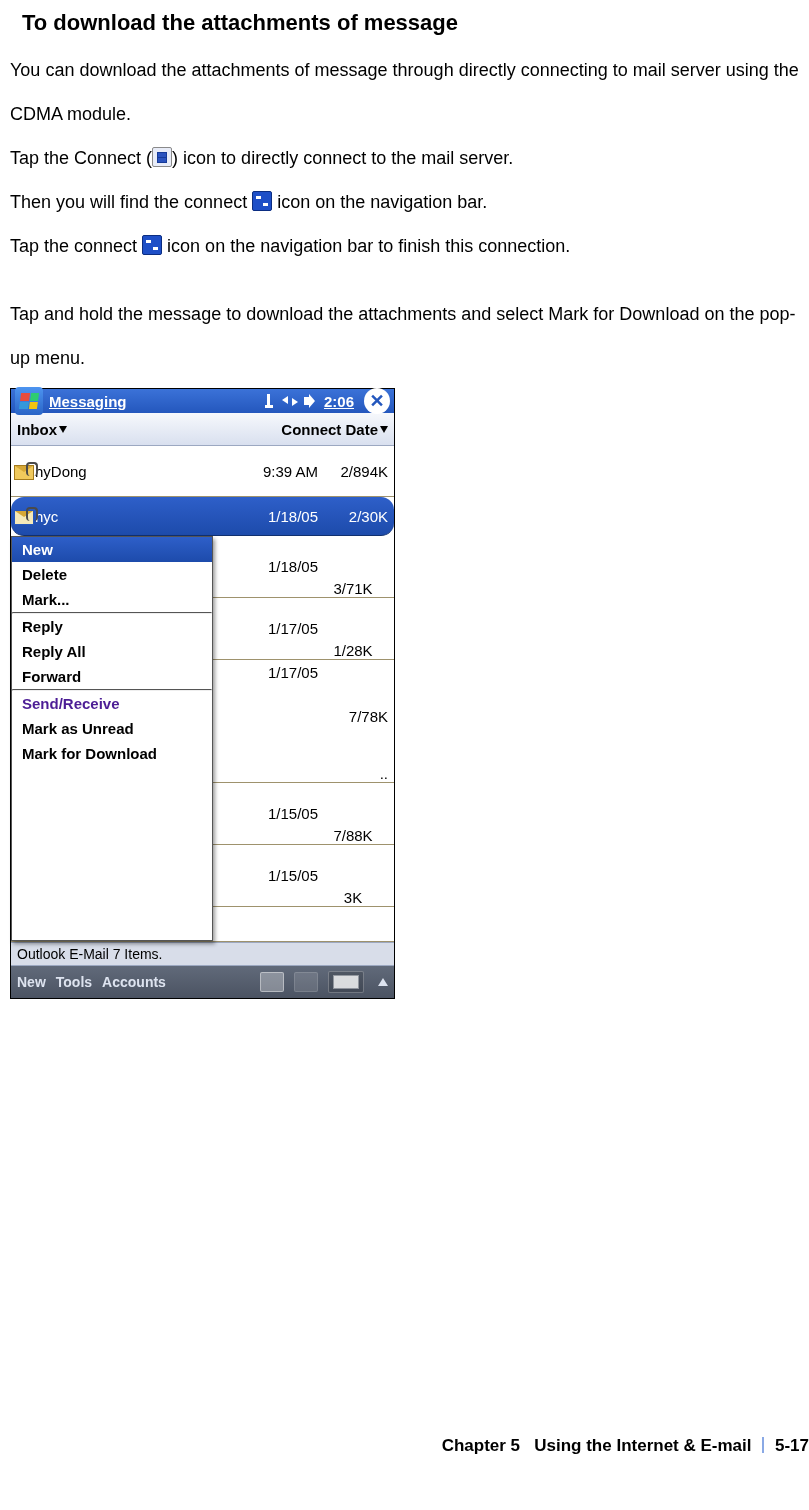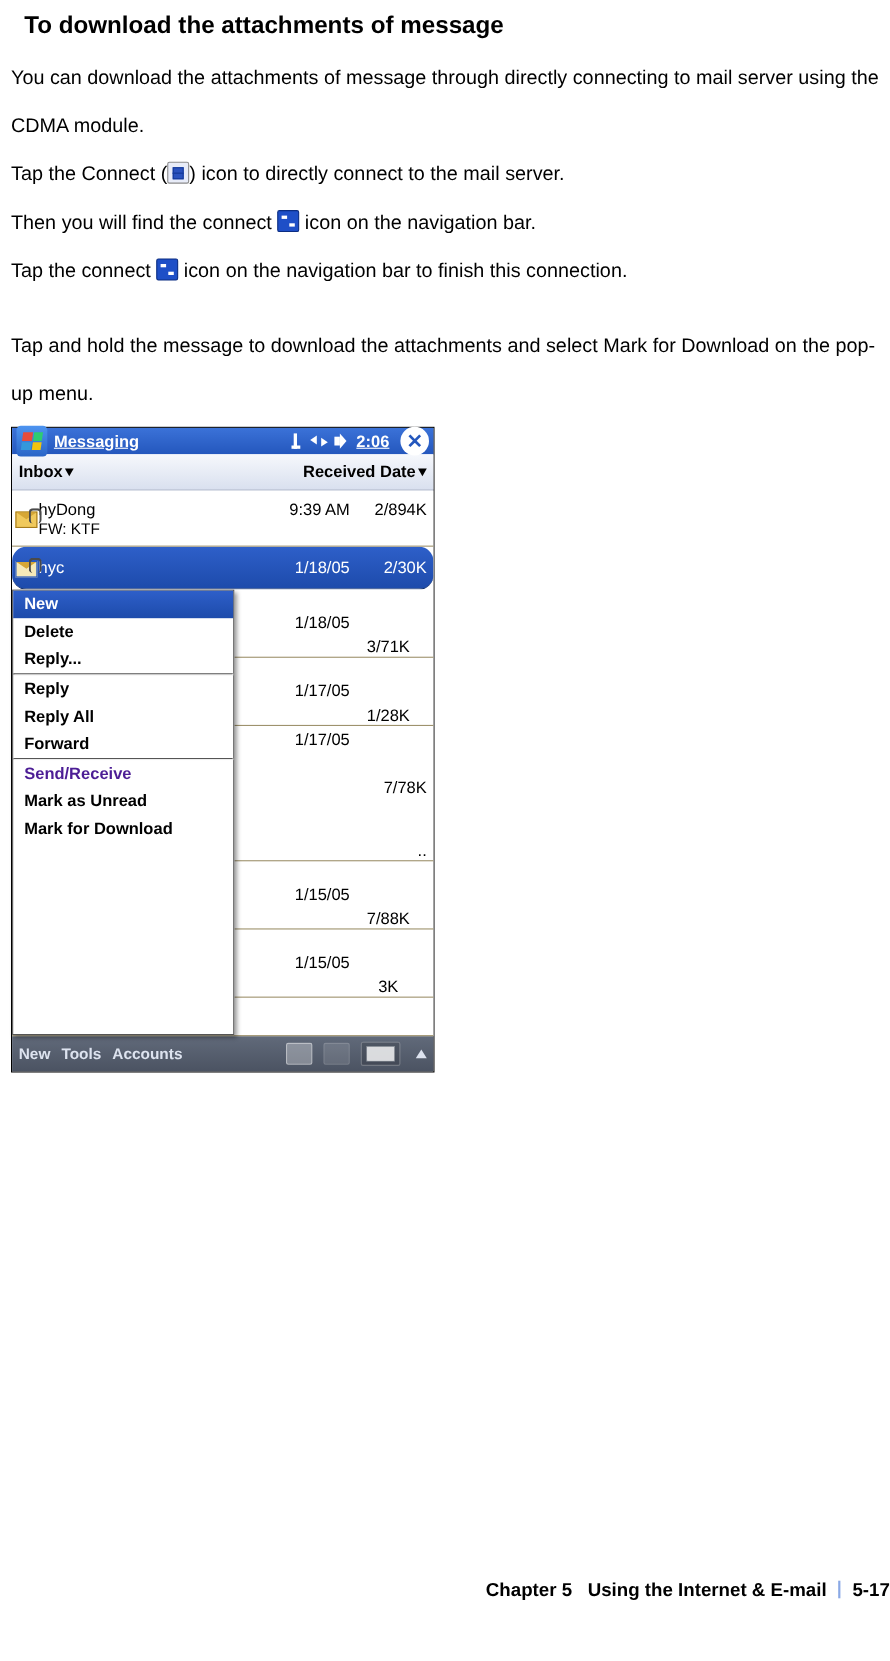--- a/index.html
+++ b/index.html
@@ -312,39 +312,38 @@
       </span>
       <span class="tb-close">✕</span>
     </div>
 
     <div class="toolbar">
       <span class="folder">
         <span>Inbox</span>
         <span class="tri-down"></span>
       </span>
       <span class="sort">
-        <span>Received Date</span>
+        <span>Connect Date</span>
         <span class="tri-down"></span>
       </span>
     </div>
 
     <div class="msg-list">
       <div class="msg-row has-sub">
         <span class="msg-icon">
             <span class="env-icon">
               <span class="clip"></span>
             </span>
           </span>
         <div class="msg-main">
           <div class="msg-line">
             <span class="msg-from">hyDong</span>
             <span class="msg-col-date">9:39 AM</span>
             <span class="msg-col-size">2/894K</span>
           </div>
-          <div class="msg-sub">FW: KTF</div>
         </div>
       </div>
 
       <div class="msg-row sel-row">
         <span class="msg-icon">
             <span class="env-icon blue">
               <span class="clip"></span>
             </span>
           </span>
         <div class="msg-main">
@@ -353,21 +352,21 @@
             <span class="msg-col-date">1/18/05</span>
             <span class="msg-col-size">2/30K</span>
           </div>
         </div>
       </div>
 
       <div class="context-wrap">
         <div class="context-menu">
           <div class="cm-item selected">New</div>
           <div class="cm-item">Delete</div>
-          <div class="cm-item">Reply...</div>
+          <div class="cm-item">Mark...</div>
           <hr class="cm-sep">
           <div class="cm-item">Reply</div>
           <div class="cm-item">Reply All</div>
           <div class="cm-item">Forward</div>
           <hr class="cm-sep">
           <div class="cm-item disabled">Send/Receive</div>
           <div class="cm-item">Mark as Unread</div>
           <div class="cm-item">Mark for Download</div>
         </div>
         <div class="rows-behind">
@@ -394,20 +393,21 @@
           </div>
           <div class="behind-row">
             <span class="msg-col-date">1/15/05</span>
             <span class="msg-col-size">3K</span>
           </div>
           <div class="behind-row" style="border-bottom:none;"></div>
         </div>
       </div>
     </div>
 
+    <div class="status">Outlook E-Mail  7 Items.</div>
 
     <div class="bottombar">
       <div class="menus">
         <span>New</span>
         <span>Tools</span>
         <span>Accounts</span>
       </div>
       <span class="bb-icon"></span>
       <span class="bb-icon" style="opacity:0.4;"></span>
       <span class="kbd-icon">

